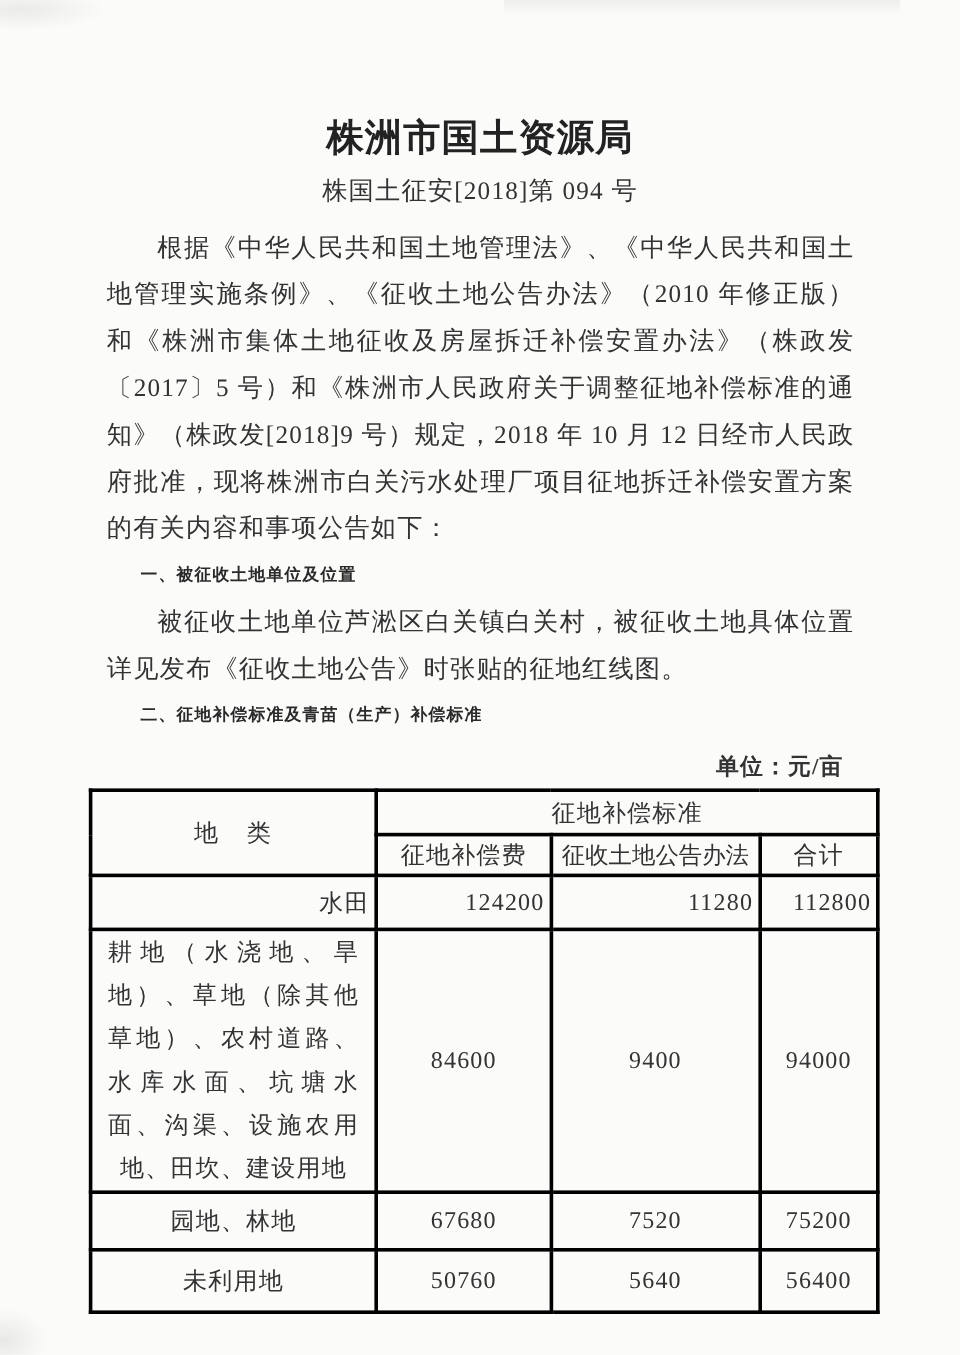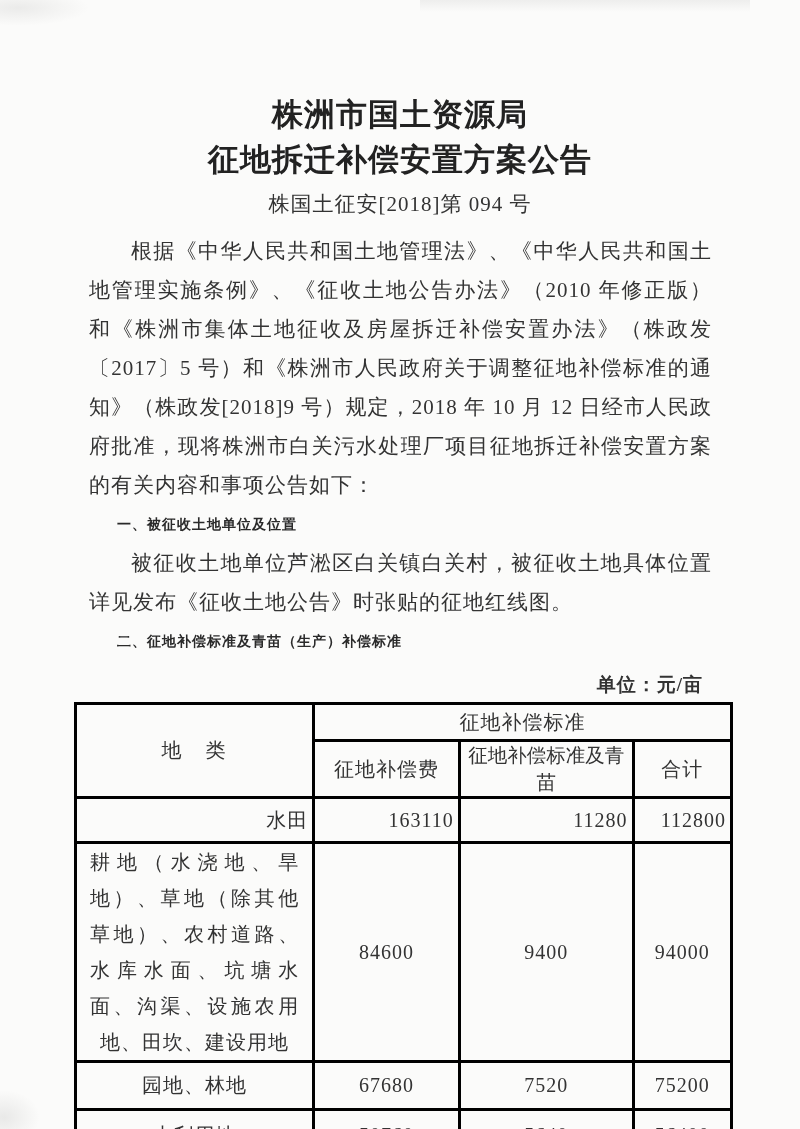--- a/index.html
+++ b/index.html
@@ -88,21 +88,20 @@
 <body>
 
 <div class="page">
 
   <div class="noise noise-tl"></div>
   <div class="noise noise-top"></div>
   <div class="noise noise-left"></div>
 
   <div class="title-block">
     <div class="doc-title">株洲市国土资源局</div>
-    <div class="doc-title">征地拆迁补偿安置方案公告</div>
     <div class="doc-number">株国土征安[2018]第 094 号</div>
   </div>
 
   <p class="body-text indent">根据《中华人民共和国土地管理法》、《中华人民共和国土地管理实施条例》、《征收土地公告办法》（2010 年修正版）和《株洲市集体土地征收及房屋拆迁补偿安置办法》（株政发〔2017〕5 号）和《株洲市人民政府关于调整征地补偿标准的通知》（株政发[2018]9 号）规定，2018 年 10 月 12 日经市人民政府批准，现将株洲市白关污水处理厂项目征地拆迁补偿安置方案的有关内容和事项公告如下：</p>
 
   <div class="section-heading">一、被征收土地单位及位置</div>
 
   <p class="body-text indent" style="margin-top:0;">被征收土地单位芦淞区白关镇白关村，被征收土地具体位置详见发布《征收土地公告》时张贴的征地红线图。</p>
 
   <div class="section-heading">二、征地补偿标准及青苗（生产）补偿标准</div>
@@ -116,26 +115,26 @@
       <col style="width:26.5%">
       <col style="width:15.0%">
     </colgroup>
     <tbody>
       <tr class="row-group-header">
         <td rowspan="2" class="land-type-head">地　类</td>
         <td colspan="3">征地补偿标准</td>
       </tr>
       <tr class="row-sub-header">
         <td>征地补偿费</td>
-        <td class="sub-h2">征地补偿标准及青苗</td>
+        <td class="sub-h2">征收土地公告办法</td>
         <td>合计</td>
       </tr>
       <tr class="row-shuitian">
         <td>水田</td>
-        <td>163110</td>
+        <td>124200</td>
         <td>11280</td>
         <td>112800</td>
       </tr>
       <tr class="row-gengdi">
         <td class="long-cell">耕地（水浇地、旱地）、草地（除其他草地）、农村道路、水库水面、坑塘水面、沟渠、设施农用地、田坎、建设用地</td>
         <td>84600</td>
         <td>9400</td>
         <td>94000</td>
       </tr>
       <tr class="row-yuandi">

